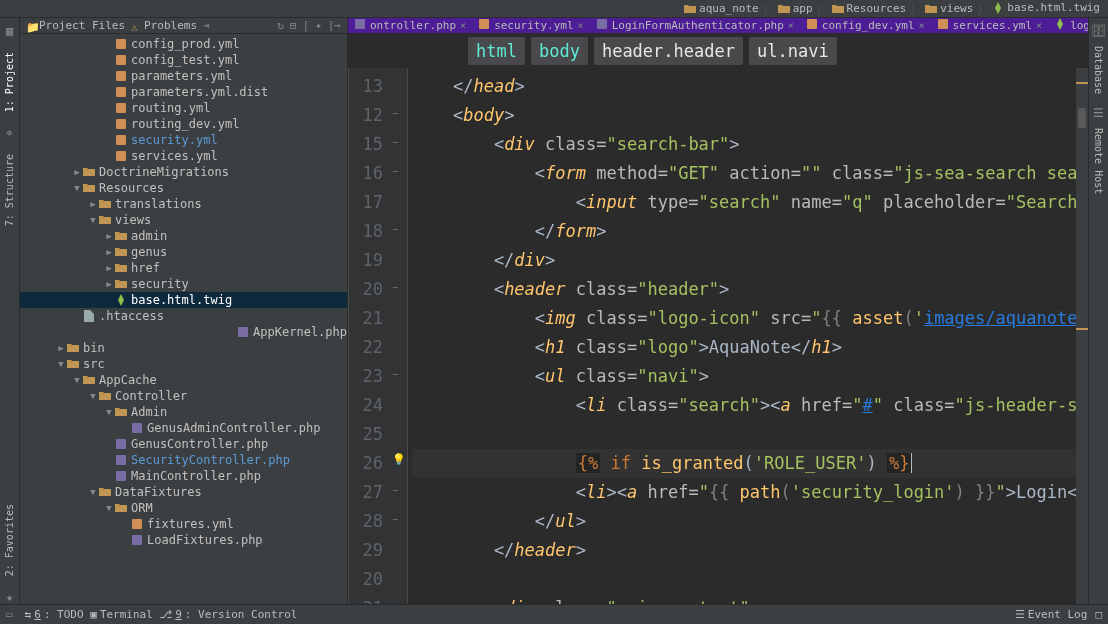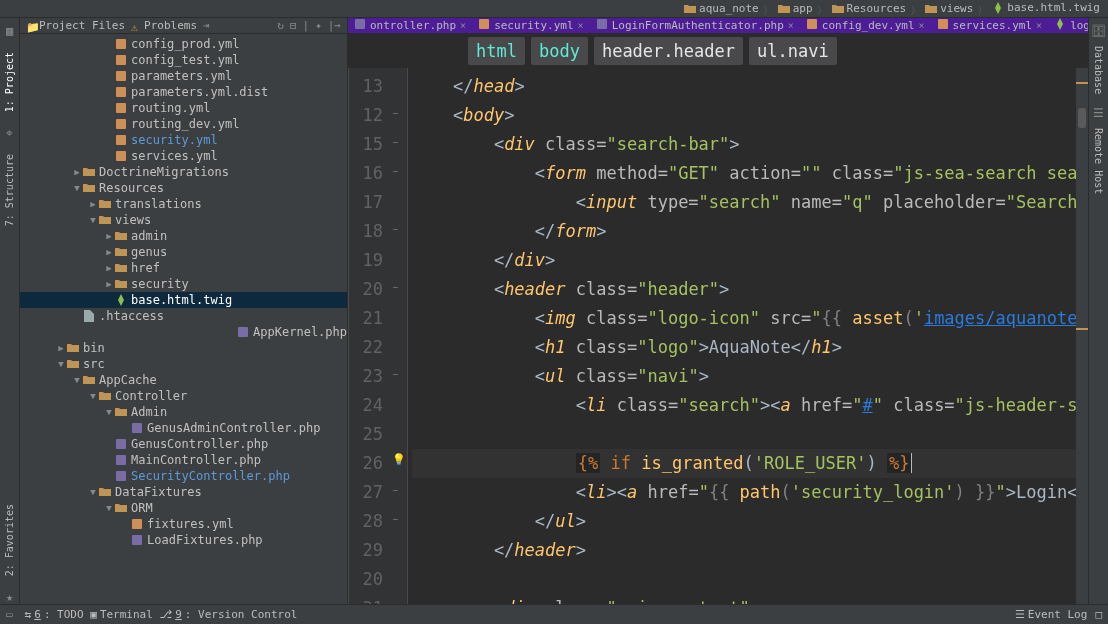--- a/index.html
+++ b/index.html
@@ -393,37 +393,37 @@
           </div>
           <div class="tree-row" style="padding-left: 84px;">
             <span class="tree-arrow"></span>
             <span class="tree-icon">
               <svg width="12" height="12" viewBox="0 0 12 12">
                 <rect class="i-php" x="1" y="1" width="10" height="10" rx="1"></rect>
               </svg>
             </span>
             <span class="tree-label">GenusController.php</span>
           </div>
+          <div class="tree-row selfile" style="padding-left: 84px;">
+            <span class="tree-arrow"></span>
+            <span class="tree-icon">
+              <svg width="12" height="12" viewBox="0 0 12 12">
+                <rect class="i-php" x="1" y="1" width="10" height="10" rx="1"></rect>
+              </svg>
+            </span>
+            <span class="tree-label">SecurityController.php</span>
+          </div>
           <div class="tree-row" style="padding-left: 84px;">
             <span class="tree-arrow"></span>
             <span class="tree-icon">
               <svg width="12" height="12" viewBox="0 0 12 12">
                 <rect class="i-php" x="1" y="1" width="10" height="10" rx="1"></rect>
               </svg>
             </span>
             <span class="tree-label">MainController.php</span>
-          </div>
-          <div class="tree-row selfile" style="padding-left: 84px;">
-            <span class="tree-arrow"></span>
-            <span class="tree-icon">
-              <svg width="12" height="12" viewBox="0 0 12 12">
-                <rect class="i-php" x="1" y="1" width="10" height="10" rx="1"></rect>
-              </svg>
-            </span>
-            <span class="tree-label">SecurityController.php</span>
           </div>
           <div class="tree-row" style="padding-left: 68px;">
             <span class="tree-arrow">▼</span>
             <span class="tree-icon">
               <svg width="12" height="10" viewBox="0 0 12 10">
                 <path class="i-folder" d="M0 1h4l1 1h7v7H0z"></path>
               </svg>
             </span>
             <span class="tree-label">DataFixtures</span>
           </div>

